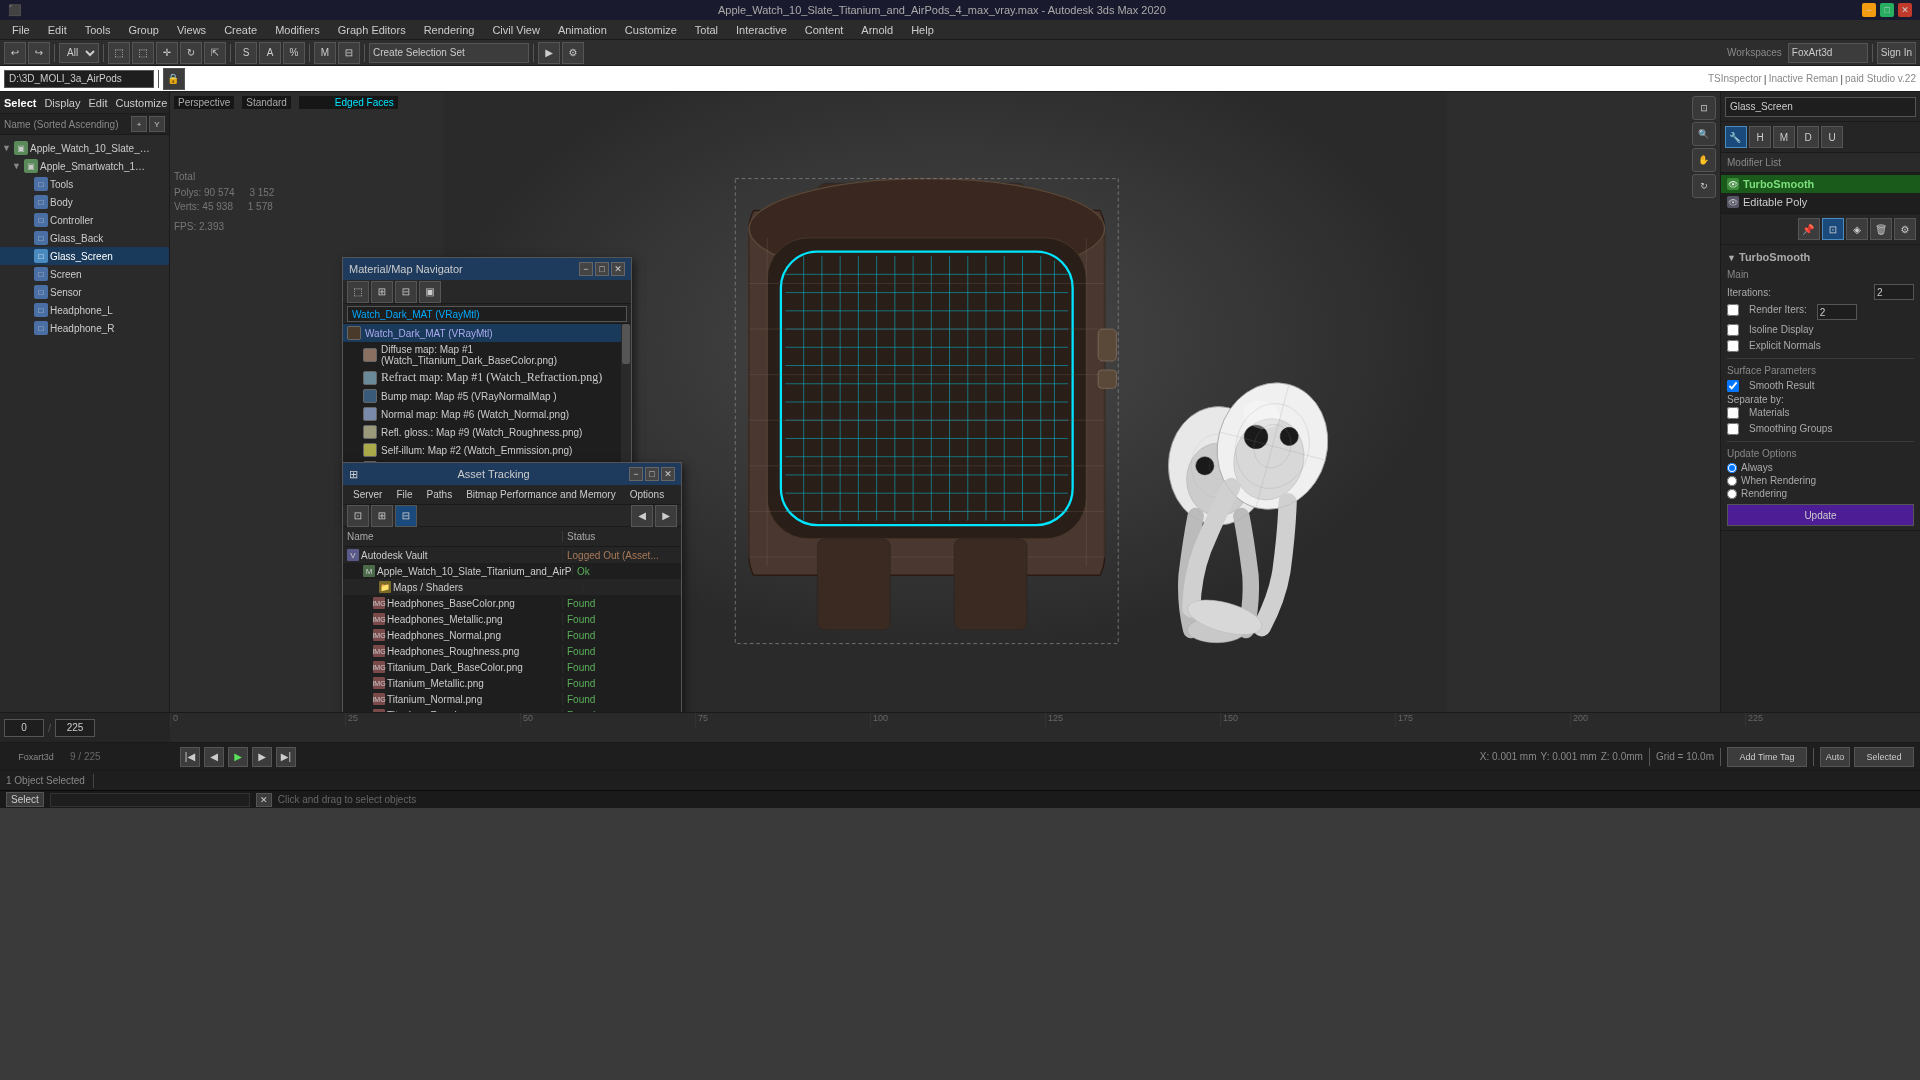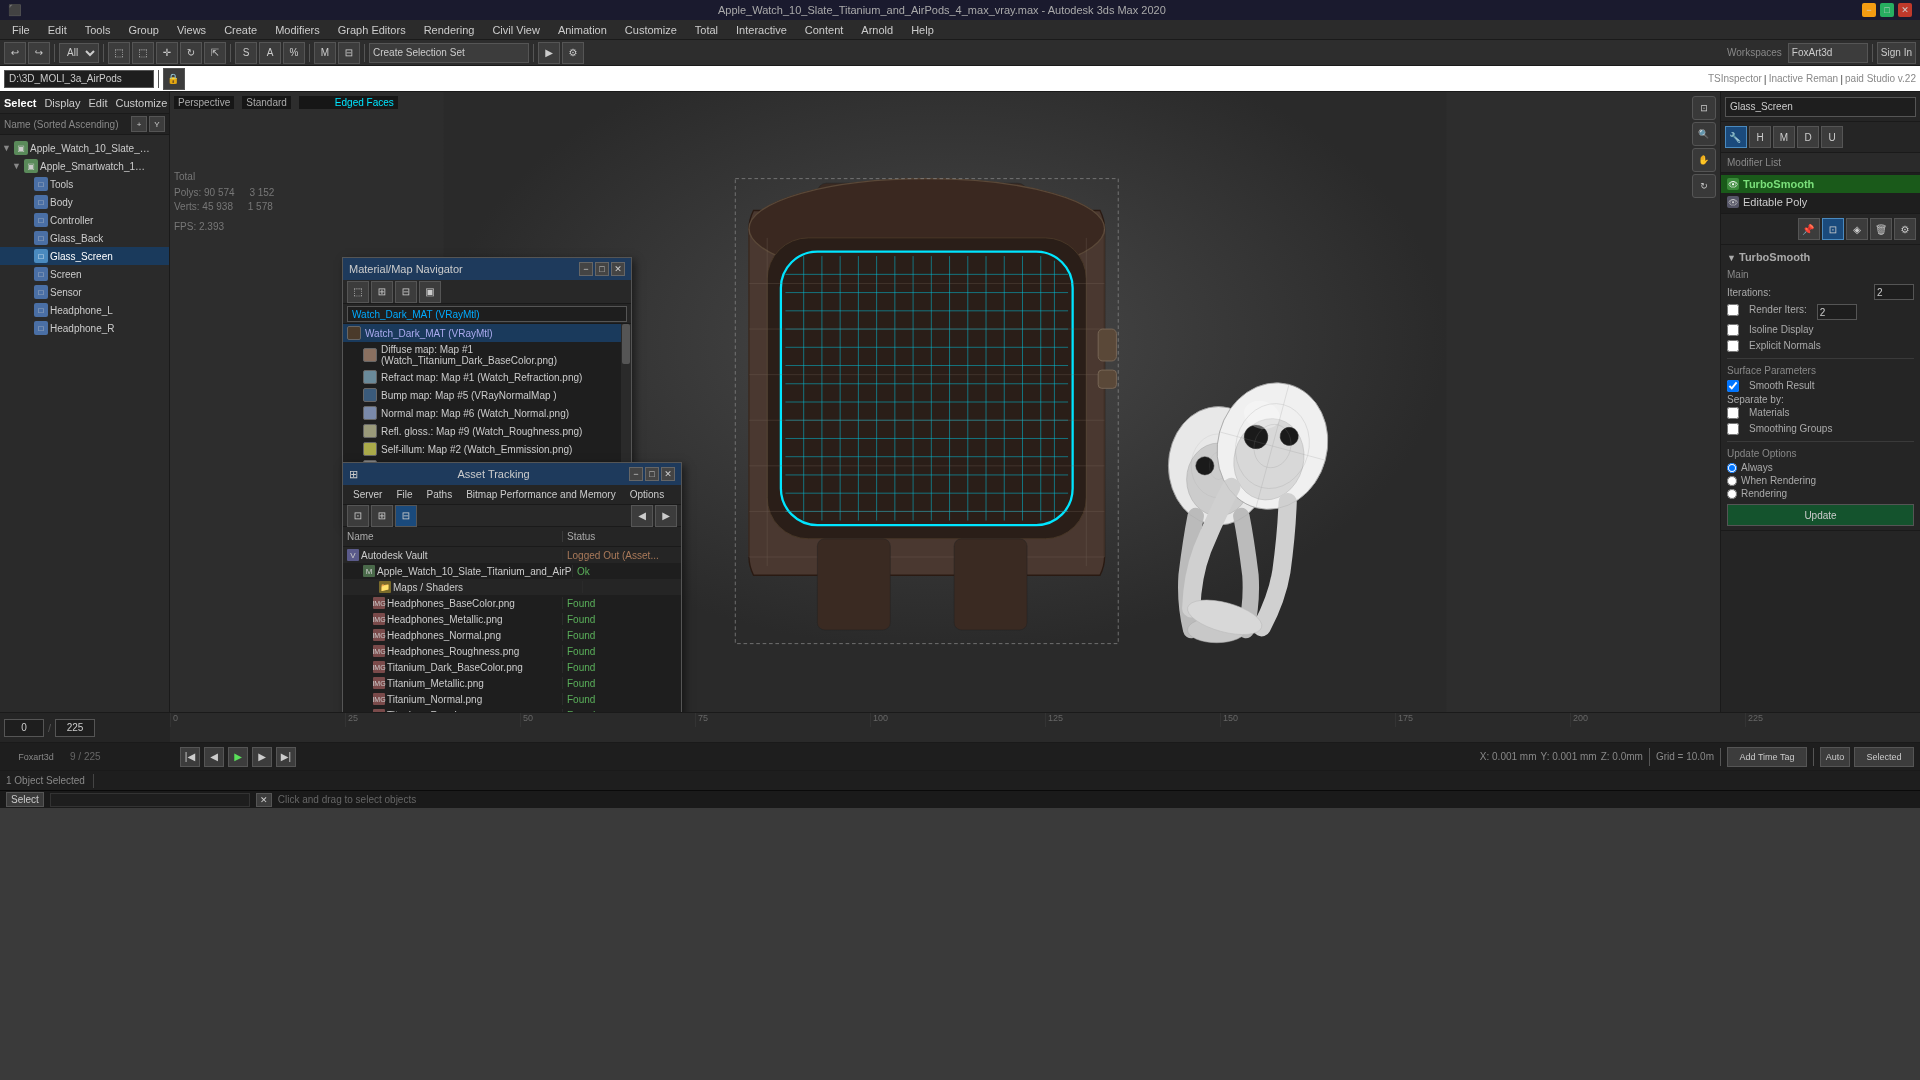--- a/index.html
+++ b/index.html
@@ -62,21 +62,21 @@
     
     #turbos-section { padding: 4px 6px; border-bottom: 1px solid #1a1a1a; }
     #turbos-header { font-size: 11px; color: #aaa; font-weight: bold; padding: 2px 0 4px; }
     .param-row { display: flex; align-items: center; justify-content: space-between; padding: 2px 0; }
     .param-label { font-size: 10px; color: #aaa; }
     .param-input { width: 40px; height: 16px; background: #1e1e1e; border: 1px solid #555; color: #ccc; font-size: 10px; padding: 0 2px; }
     .param-check { display: flex; align-items: flex-start; gap: 10px; padding: 2px 0; }
     .param-check input[type="checkbox"] { width: 12px; height: 12px; }
     .section-label { font-size: 10px; color: #888; padding: 2px 0; }
     .separator-line { height: 1px; background: #3a3a3a; margin: 4px 0; }
-    .right-btn-full { width: 100%; height: 22px; background: #14532d; border: 1px solid #555; color: #ccc; font-size: 10px; cursor: pointer; }
+    .right-btn-full { width: 100%; height: 22px; background: #4c1d95; border: 1px solid #555; color: #ccc; font-size: 10px; cursor: pointer; }
     .radio-row { display: flex; align-items: center; gap: 4px; padding: 1px 0; }
     .radio-row input[type="radio"] { width: 10px; height: 10px; }
 
     
     #mat-nav-dialog { position: absolute; top: 165px; left: 172px; width: 290px; background: #2d2d2d; border: 1px solid #555; z-index: 100; box-shadow: 3px 3px 8px rgba(0,0,0,0.5); }
     #mat-nav-title { height: 22px; background: #1e3a5c; display: flex; align-items: center; justify-content: space-between; padding: 0 6px; font-size: 11px; color: #ccc; cursor: move; }
     #mat-nav-title-btns { display: flex; gap: 2px; }
     .dialog-ctrl-btn { width: 14px; height: 14px; background: #444; border: 1px solid #666; color: #ccc; font-size: 9px; display: flex; align-items: center; justify-content: center; cursor: pointer; }
     #mat-nav-toolbar { height: 24px; background: #282828; display: flex; align-items: center; padding: 0 4px; gap: 2px; border-bottom: 1px solid #1a1a1a; }
     #mat-name-bar { height: 20px; background: #252525; padding: 2px 4px; border-bottom: 1px solid #1a1a1a; }
@@ -508,21 +508,21 @@
         <div class="mat-row selected" style="background:#1a3a5c;">
           <span class="mat-swatch" style="background:#4a3a2a;"></span>
           <span style="color:#aae;font-size:10px;">Watch_Dark_MAT (VRayMtl)</span>
         </div>
         <div class="mat-row mat-indent">
           <span class="mat-swatch" style="background:#8a7060;"></span>
           <span style="font-size:10px;">Diffuse map: Map #1 (Watch_Titanium_Dark_BaseColor.png)</span>
         </div>
         <div class="mat-row mat-indent">
           <span class="mat-swatch" style="background:#6a8a9a;"></span>
-          <span style="font-size:10px;">Refract map: Map #1 (Watch_Refraction.png)</span>
+          <span style="font-size:12px;font-family:Liberation Serif, serif;">Refract map: Map #1 (Watch_Refraction.png)</span>
         </div>
         <div class="mat-row mat-indent">
           <span class="mat-swatch" style="background:#3a5a7a;"></span>
           <span style="font-size:10px;">Bump map: Map #5 (VRayNormalMap )</span>
         </div>
         <div class="mat-row mat-indent">
           <span class="mat-swatch" style="background:#7a8aaa;"></span>
           <span style="font-size:10px;">Normal map: Map #6 (Watch_Normal.png)</span>
         </div>
         <div class="mat-row mat-indent">

